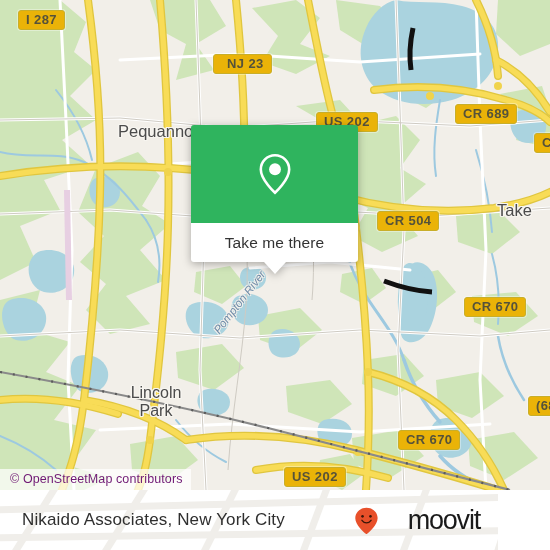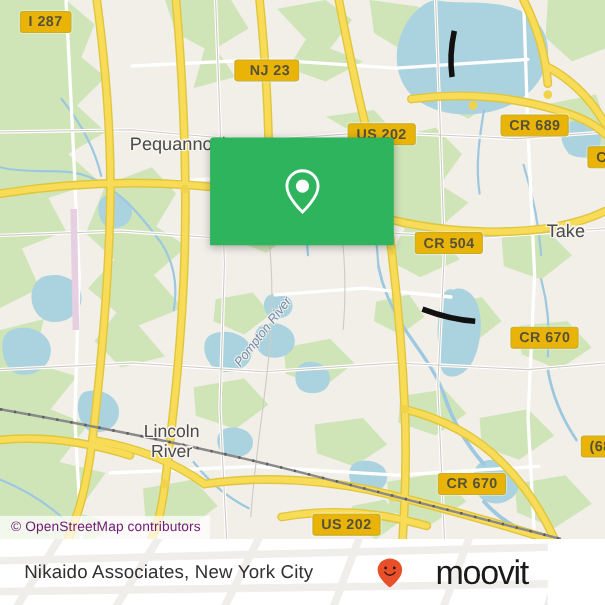--- a/index.html
+++ b/index.html
@@ -145,21 +145,21 @@
   }
   .brand {
     position: relative;
     display: flex;
     align-items: center;
     gap: 2px;
     z-index: 2;
   }
   .brand-pin { width: 25px; height: 27px; display: block; }
   .brand-word {
-    font-size: 31px;
+    font-size: 27px;
     color: #1a1a1a;
     letter-spacing: -1.2px;
     line-height: 31px;
     font-weight: normal;
     margin-left: 27px;
   }
 </style>
 </head>
 <body>
 
@@ -330,21 +330,21 @@
 
       </g>
     </svg>
 
     <div class="lbl lbl-city" style="left:118px; top:122px;">Pequannock</div>
 
     <div class="lbl lbl-city" style="left:497px; top:201px;">Take</div>
 
     <div class="lbl lbl-town" style="left:117px; top:384px; width:78px;">
       <span>Lincoln</span><br>
-      <span>River</span>
+      <span>Park</span>
     </div>
 
     <div class="lbl lbl-river" style="left:216px; top:326px; transform: rotate(-52deg); transform-origin: 0 50%;">Pompton River</div>
 
     <div class="shield" style="left:18px;  top:10px;">I 287</div>
     <div class="shield" style="left:213px; top:54px;padding-left:13px;">NJ 23</div>
     <div class="shield" style="left:316px; top:112px; z-index:22;">US 202</div>
     <div class="shield" style="left:415px; top:104px;margin-left:40px;">CR 689</div>
     <div class="shield" style="left:377px; top:211px;text-align:right;">CR 504</div>
     <div class="shield" style="left:534px; top:133px;">CR</div>
@@ -355,20 +355,24 @@
 
     <div class="attrib">© OpenStreetMap contributors</div>
   </div>
 
   <div class="popup">
     <div class="popup-top">
       <svg class="popup-pin" viewBox="0 0 24 24">
         <path d="M12 2.2c-4.1 0-7.4 3.3-7.4 7.4 0 5.4 7.4 12.2 7.4 12.2s7.4-6.8 7.4-12.2c0-4.1-3.3-7.4-7.4-7.4z" fill="none" stroke="#ffffff" stroke-width="1.35"></path>
         <circle cx="12" cy="9.5" r="3.1" fill="#ffffff"></circle>
       </svg>
+    </div>
+    <div class="popup-bottom">
+      <span class="popup-cta">Take me there</span>
+      <span class="popup-tail"></span>
     </div>
   </div>
 
   <div class="footer">
     <svg class="footer-watermark" viewBox="0 0 550 60" xmlns="http://www.w3.org/2000/svg">
       <g stroke="#f0eeea" stroke-width="7" fill="none">
         <path d="M60,-10 L10,70"></path>
         <path d="M150,-10 L100,70"></path>
         <path d="M240,-10 L200,70"></path>
         <path d="M330,-10 L300,70"></path>

